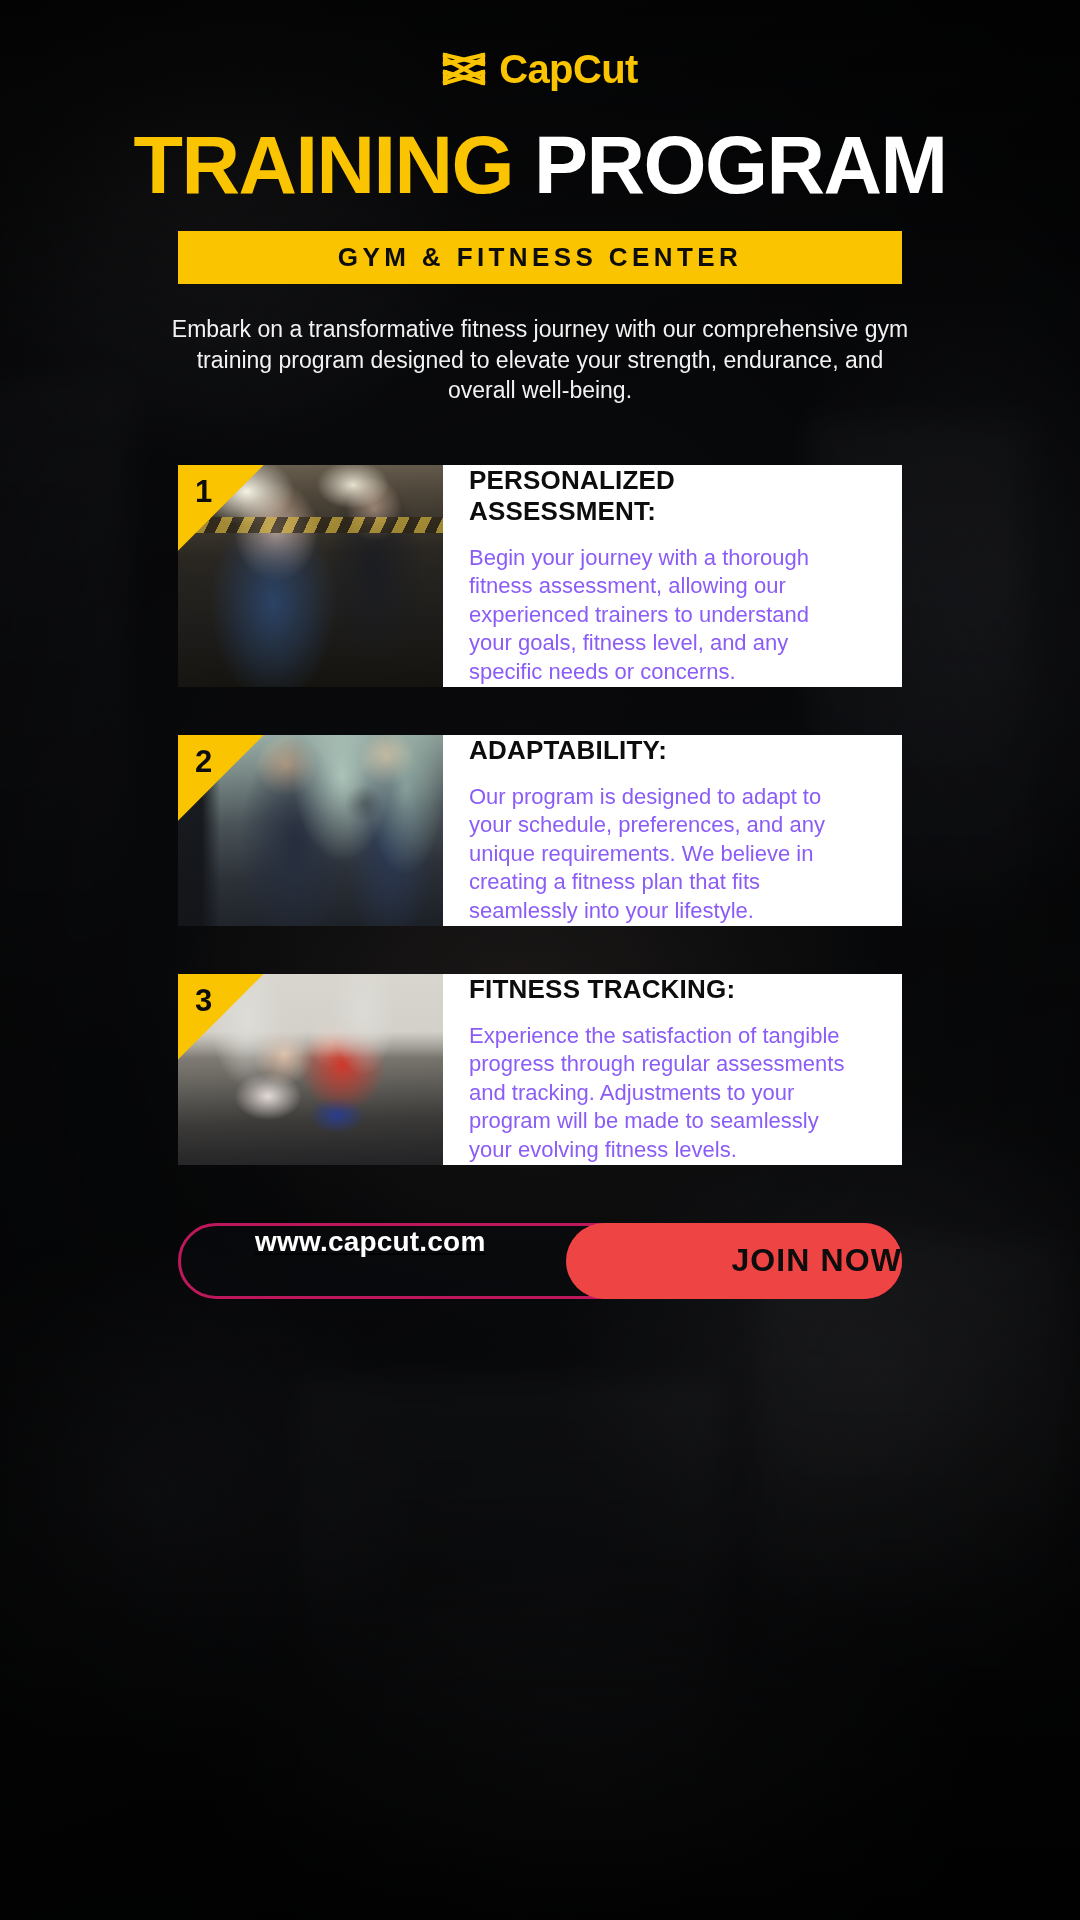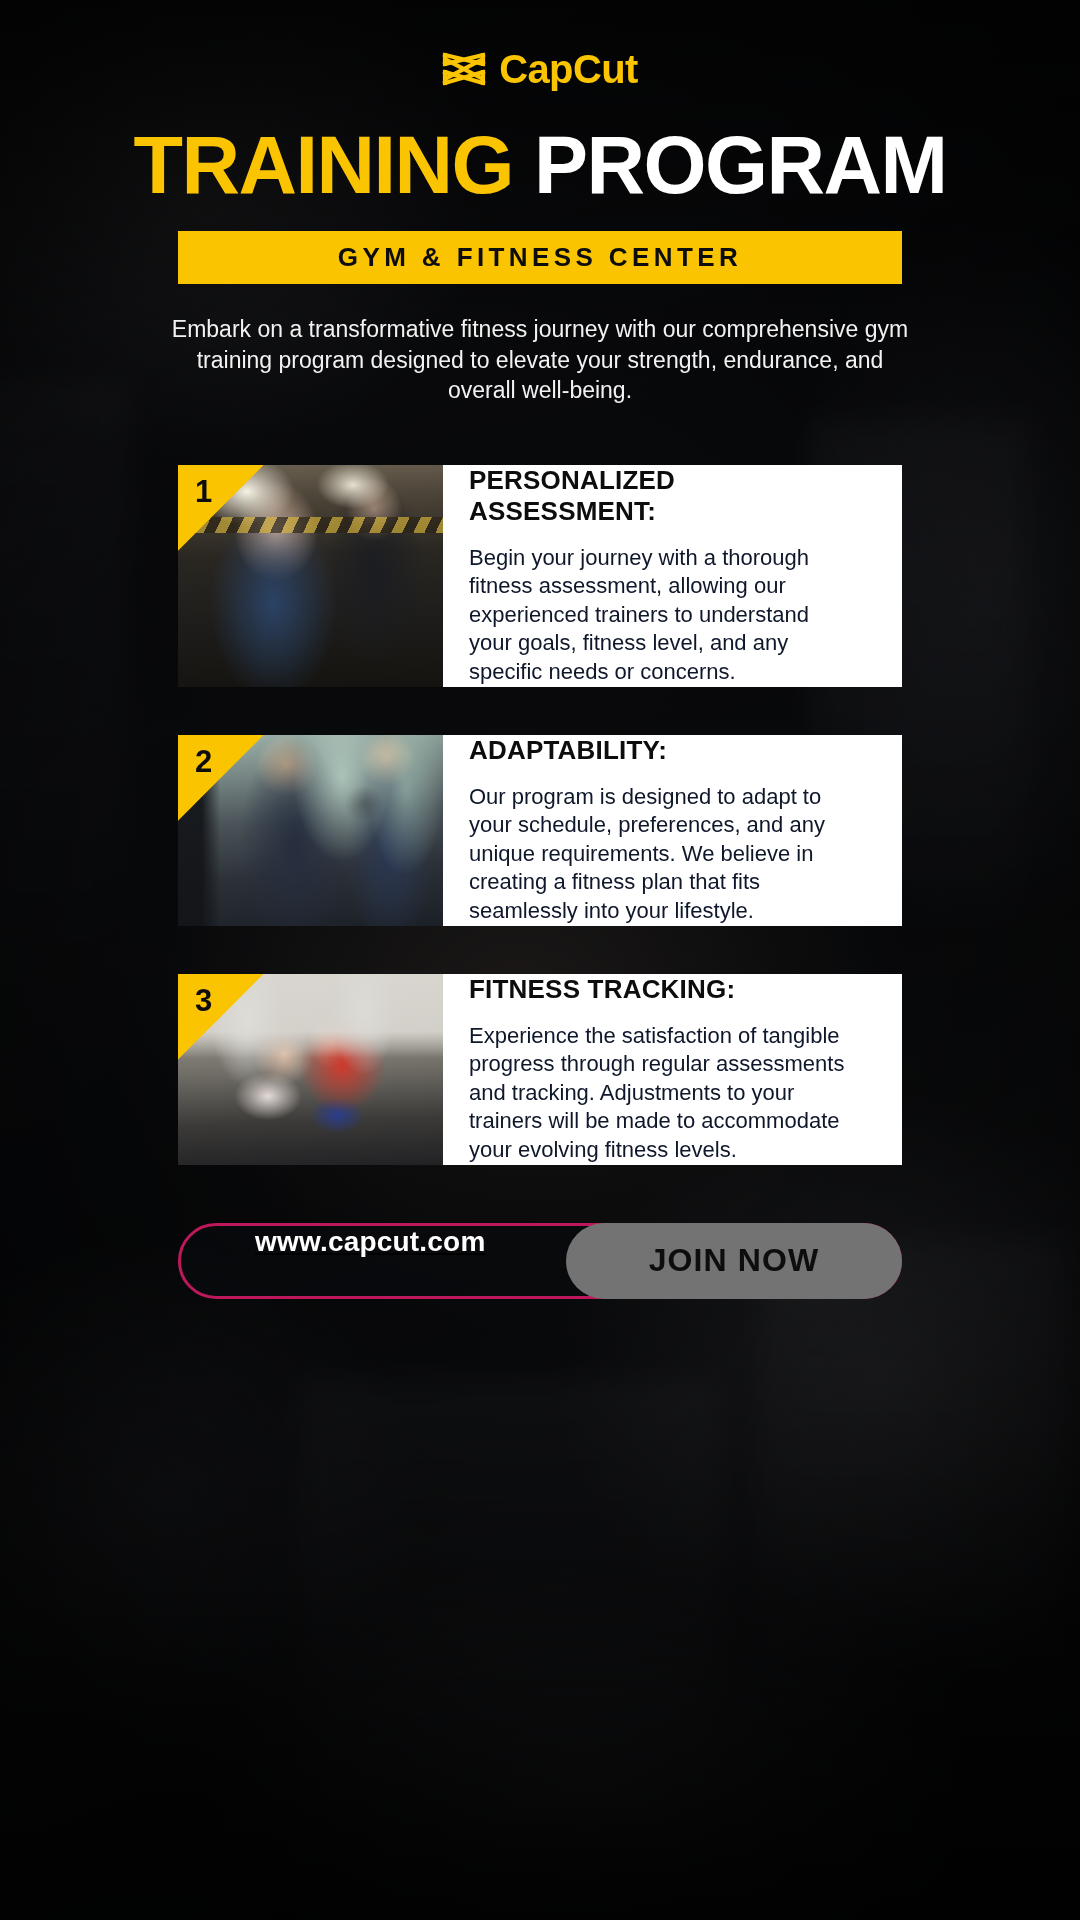--- a/index.html
+++ b/index.html
@@ -159,21 +159,21 @@
 
   .card-body {
     flex:1; padding:0 48px 0 26px;
     display:flex; flex-direction:column; justify-content:center;
   }
   .card-head {
     font-size:26px; font-weight:700; color:#0d0d0d;
     letter-spacing:.2px; margin-bottom:17px;
   }
   .card-text {
-    font-size:22px; line-height:1.30; color:#0f172a; font-weight:400;
+    font-size:22px; line-height:1.30; color:#8b5cf6; font-weight:400;
   }
 
   
   .footer {
     position:relative; z-index:5;
     width:724px; margin:58px auto 0;
     height:76px;
   }
   .url-pill {
     position:absolute; inset:0;
@@ -183,23 +183,23 @@
     display:flex; align-items:flex-start;
     padding-left:74px;
     text-decoration:underline;
   }
   .url-pill span {
     color:#ffffff; font-size:28px; font-weight:700; letter-spacing:.2px;
   }
   .join-btn {
     position:absolute; right:0; top:0;
     width:336px; height:76px;
-    background:#737373;
+    background:#ef4444;
     border-radius:40px 40px 40px 40px;
-    display:flex; align-items:center; justify-content:center;
+    display:flex; align-items:center; justify-content:flex-end;
   }
   .join-btn span {
     color:#0d0d0d; font-size:32px; font-weight:700; letter-spacing:1.1px;
   }
 </style>
 </head>
 <body>
 
 <div class="poster">
 
@@ -262,21 +262,21 @@
     </div>
 
     <div class="card">
       <div class="card-photo">
         <div class="ph ph-3"></div>
       </div>
       <div class="card-corner"></div>
       <div class="card-num">3</div>
       <div class="card-body">
         <div class="card-head">FITNESS TRACKING:</div>
-        <div class="card-text">Experience the satisfaction of tangible progress through regular assessments and tracking. Adjustments to your trainers will be made to accommodate your evolving fitness levels.</div>
+        <div class="card-text">Experience the satisfaction of tangible progress through regular assessments and tracking. Adjustments to your program will be made to seamlessly your evolving fitness levels.</div>
       </div>
     </div>
   </div>
 
   <div class="footer">
     <div class="url-pill">
       <span>www.capcut.com</span>
     </div>
     <div class="join-btn">
       <span>JOIN NOW</span>

